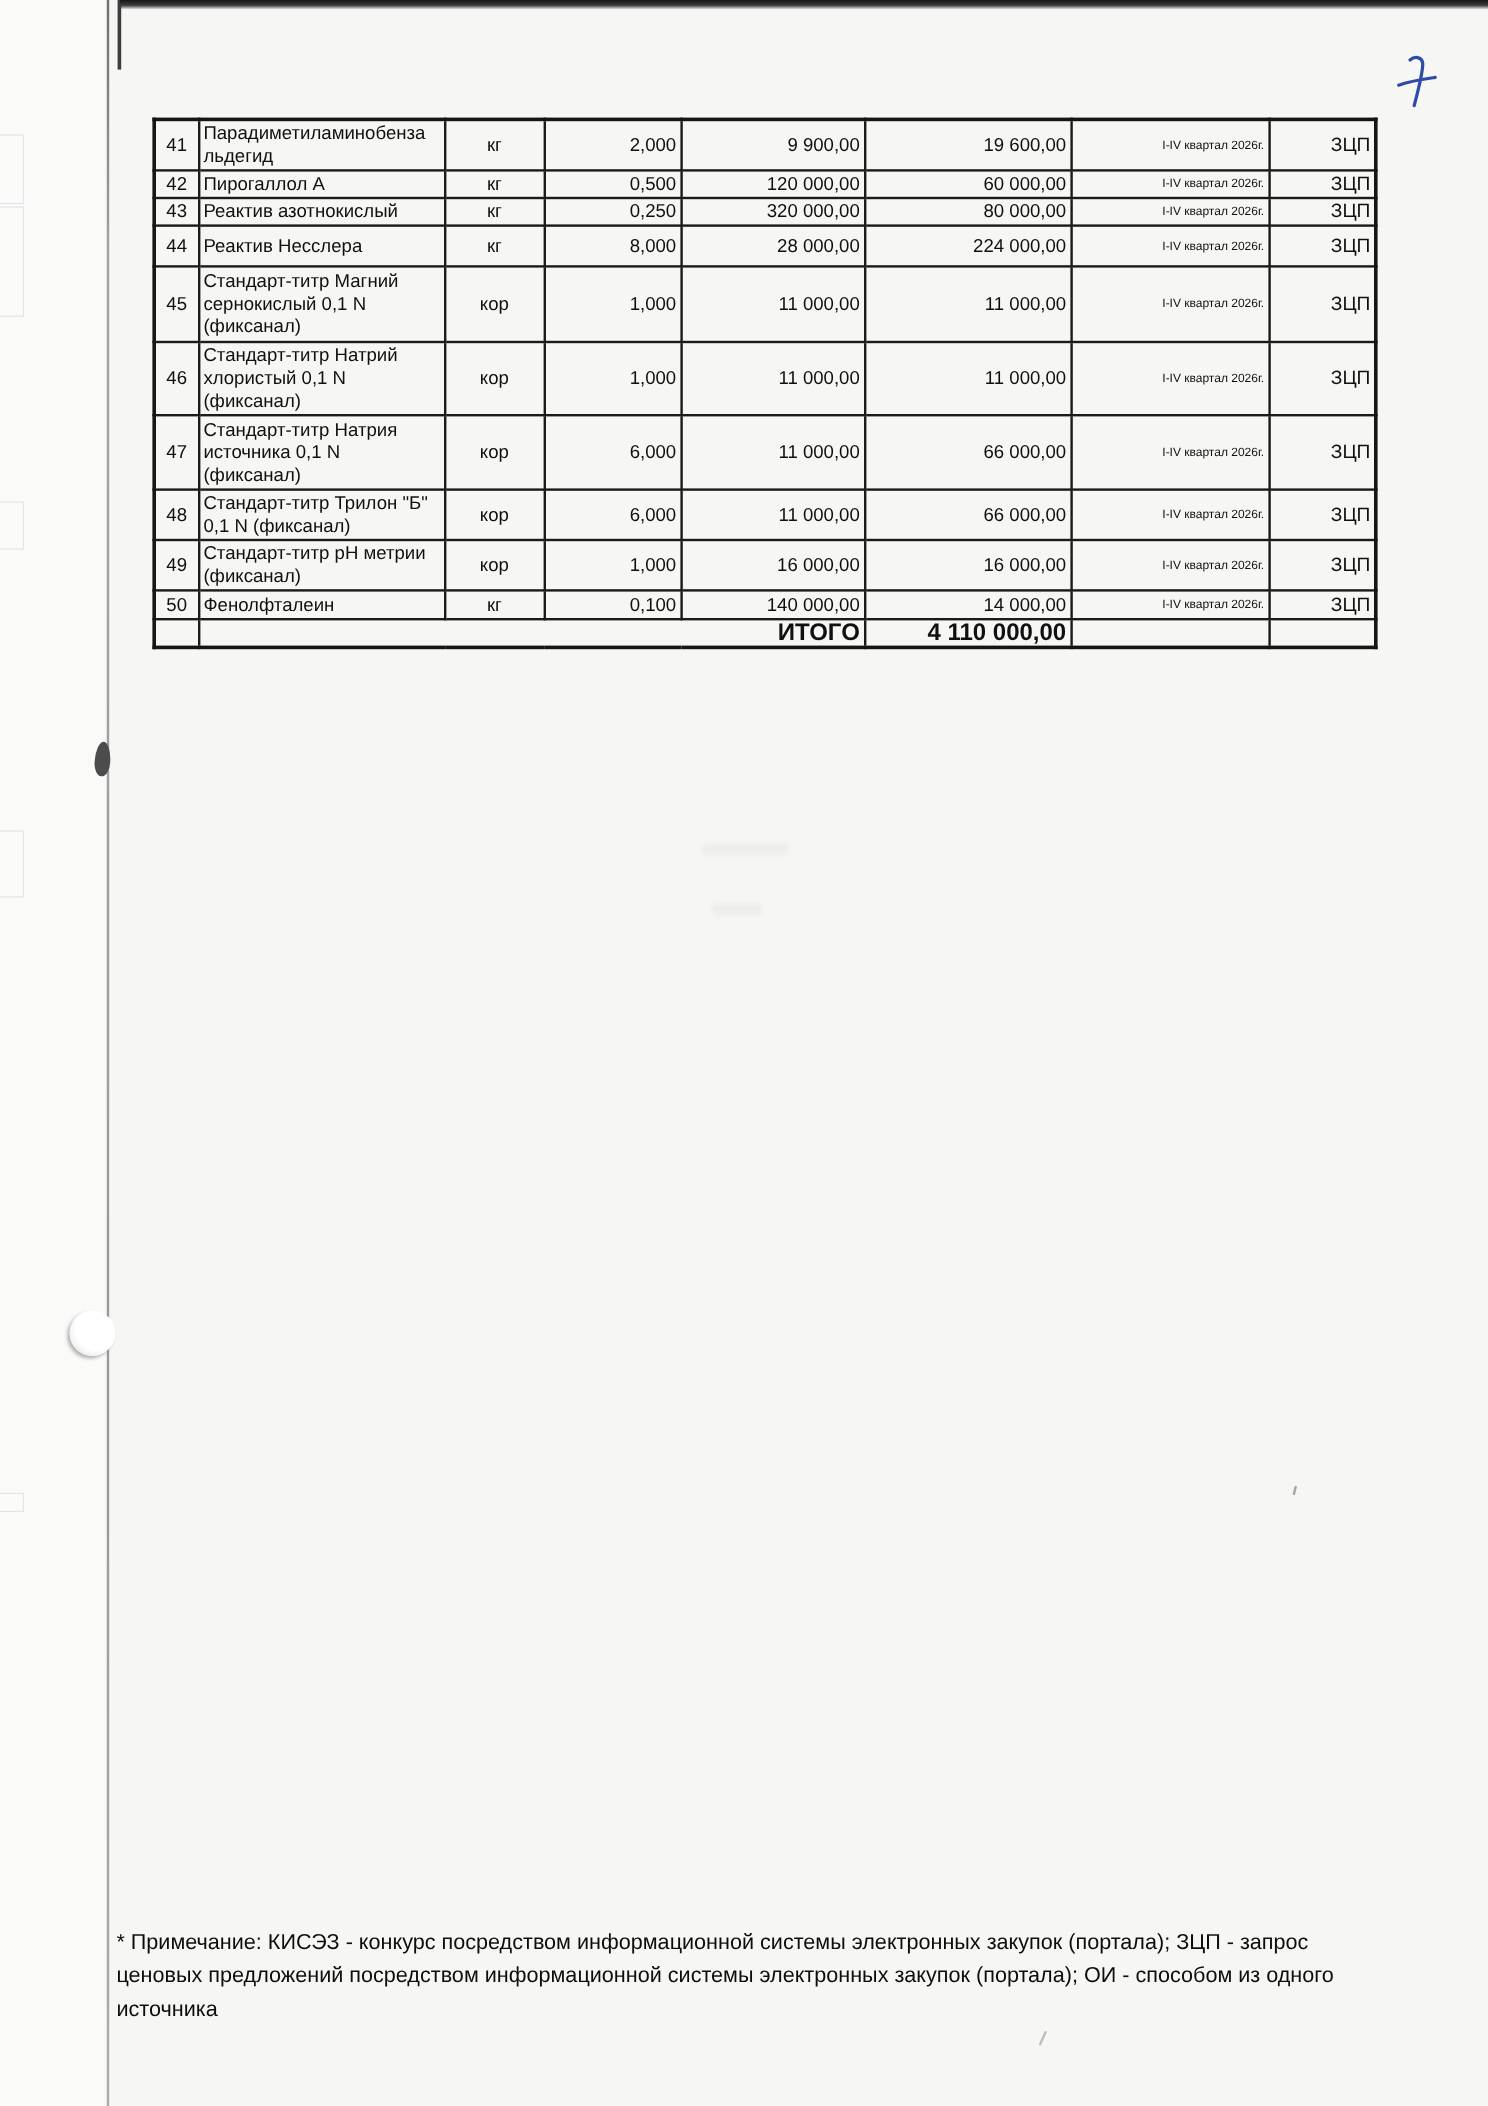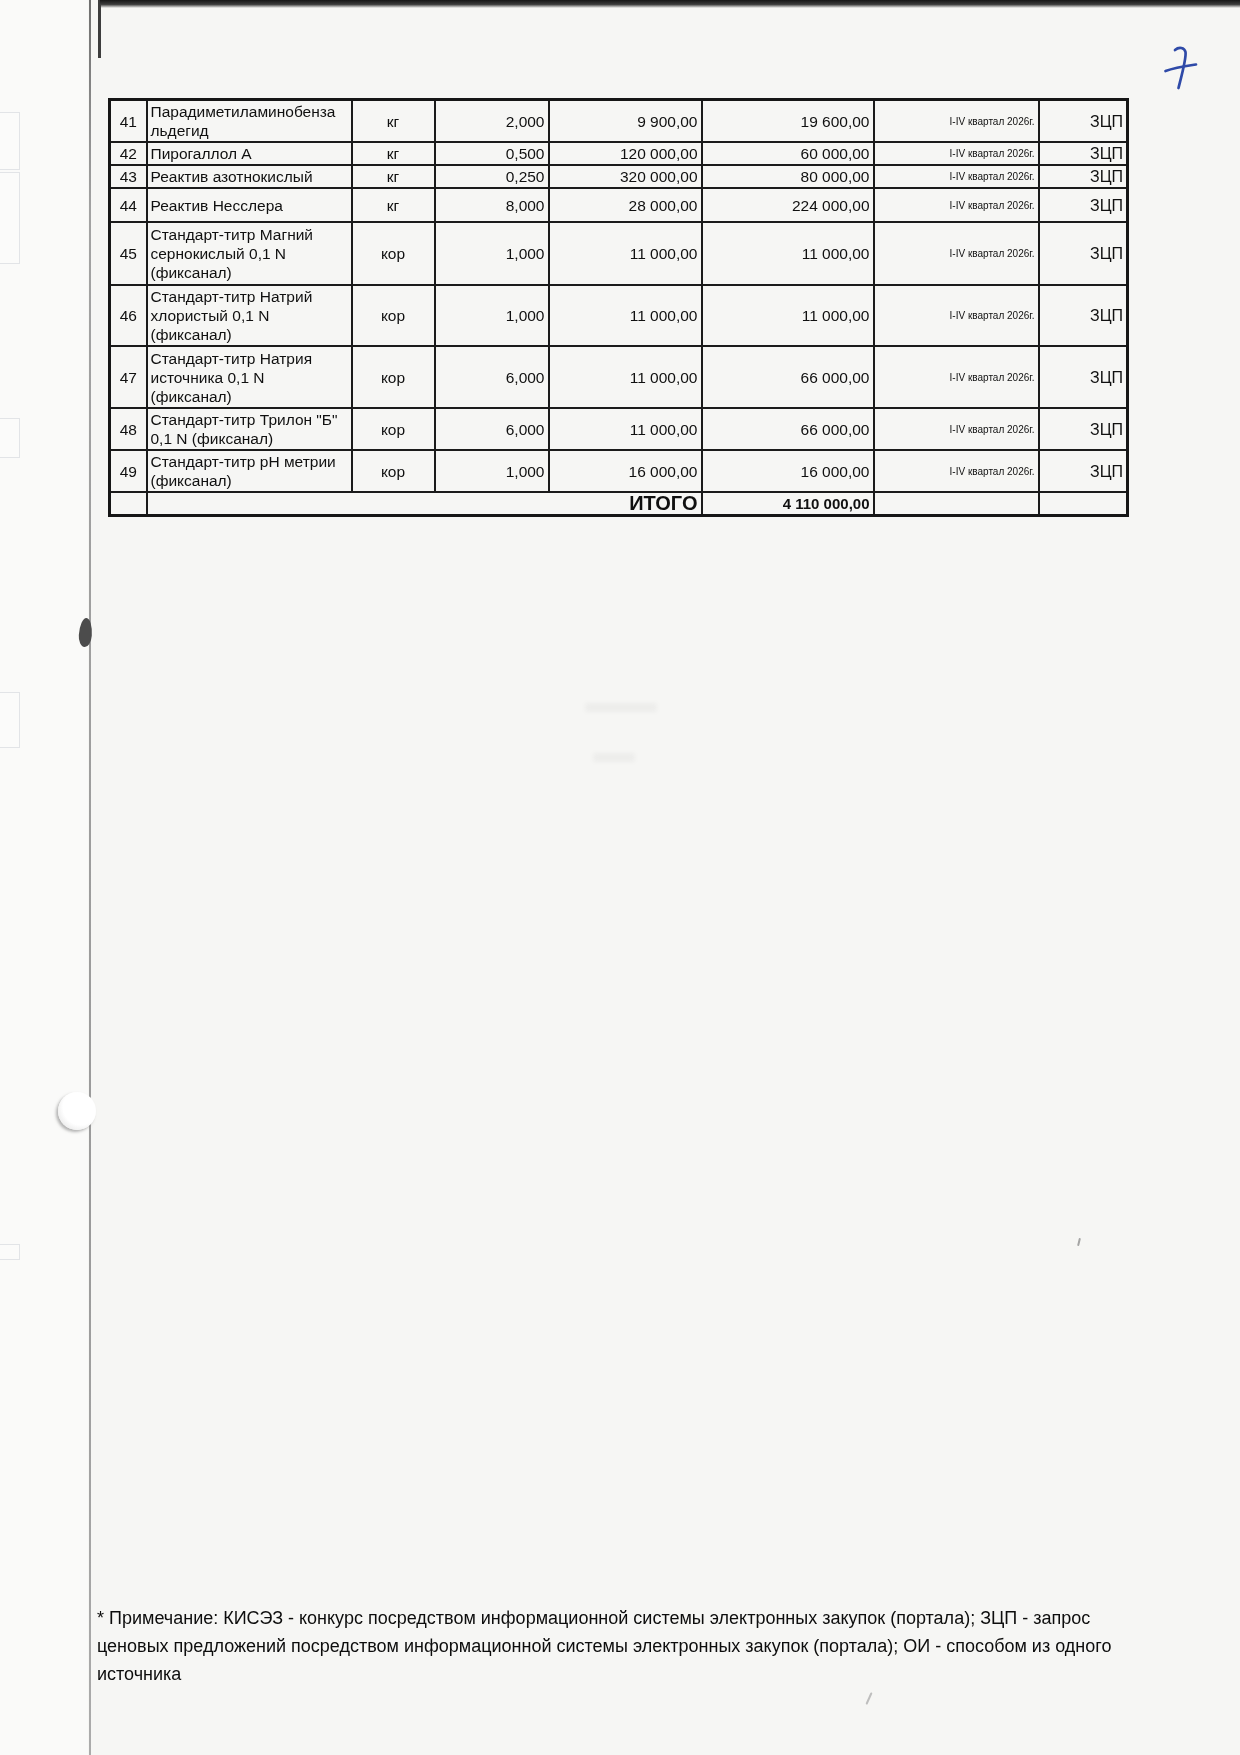--- a/index.html
+++ b/index.html
@@ -32,36 +32,36 @@
   .smudge{position:absolute;background:#7a7a7a;opacity:.07;filter:blur(2px);border-radius:3px;}
   .s1{left:585px;top:703px;width:72px;height:9px;}
   .s2{left:593px;top:753px;width:42px;height:9px;}
   .speck{position:absolute;left:1078px;top:1238px;width:2px;height:8px;background:#8a8a8a;
     opacity:.75;transform:rotate(14deg);border-radius:2px;}
   .slash{position:absolute;left:868px;top:1692px;width:2px;height:13px;background:#9a9a9a;
     opacity:.6;transform:rotate(24deg);border-radius:2px;}
   
   .pageno{position:absolute;left:1162px;top:44px;width:40px;height:50px;}
   
-  .tbl-wrap{position:absolute;left:108px;top:98px;}
+  .tbl-wrap{position:absolute;left:127px;top:98px;}
   table.items{border-collapse:collapse;table-layout:fixed;width:1018px;
     font-size:15.5px;line-height:19px;color:#101010;}
   table.items td{border:2px solid #1b1b1b;vertical-align:middle;padding:1px 3px;
     overflow:hidden;}
   table.items{border:3px solid #161616;}
   td.c-num{text-align:center;}
   td.c-name{text-align:left;padding-left:5px;white-space:pre-line;}
   td.c-unit{text-align:center;}
   td.c-qty{text-align:right;padding-right:16px;}
   td.c-price{text-align:right;padding-right:20px;}
   td.c-sum{text-align:right;padding-right:12px;}
   td.c-period{text-align:right;font-size:10px;}
   td.c-method{text-align:right;font-size:16px;}
   td.c-total-label{text-align:right;font-weight:bold;padding-right:5px;font-size:20px;}
-  td.c-total-value{text-align:right;font-weight:bold;padding-right:12px;font-size:15px;margin-top:12px;}
+  td.c-total-value{text-align:right;font-weight:bold;padding-right:12px;font-size:20px;margin-top:12px;}
   
   .note{position:absolute;left:97px;top:1604px;width:1022px;
     font-size:18px;line-height:28px;color:#0d0d0d;}
 </style>
 </head>
 <body>
 
 <div class="scan">
 
   <div class="left-strip"></div>
@@ -194,20 +194,30 @@
           <td class="c-num">49</td>
           <td class="c-name">Стандарт-титр рН метрии
 (фиксанал)</td>
           <td class="c-unit">кор</td>
           <td class="c-qty">1,000</td>
           <td class="c-price">16 000,00</td>
           <td class="c-sum">16 000,00</td>
           <td class="c-period">I-IV квартал 2026г.</td>
           <td class="c-method">ЗЦП</td>
         </tr>
+        <tr style="height:24px">
+          <td class="c-num">50</td>
+          <td class="c-name">Фенолфталеин</td>
+          <td class="c-unit">кг</td>
+          <td class="c-qty">0,100</td>
+          <td class="c-price">140 000,00</td>
+          <td class="c-sum">14 000,00</td>
+          <td class="c-period">I-IV квартал 2026г.</td>
+          <td class="c-method">ЗЦП</td>
+        </tr>
         <tr style="height:22px">
           <td class="c-num"></td>
           <td class="c-total-label" colspan="4">ИТОГО</td>
           <td class="c-total-value">4 110 000,00</td>
           <td class="c-period"></td>
           <td class="c-method"></td>
         </tr>
       </tbody>
     </table>
   </div>

